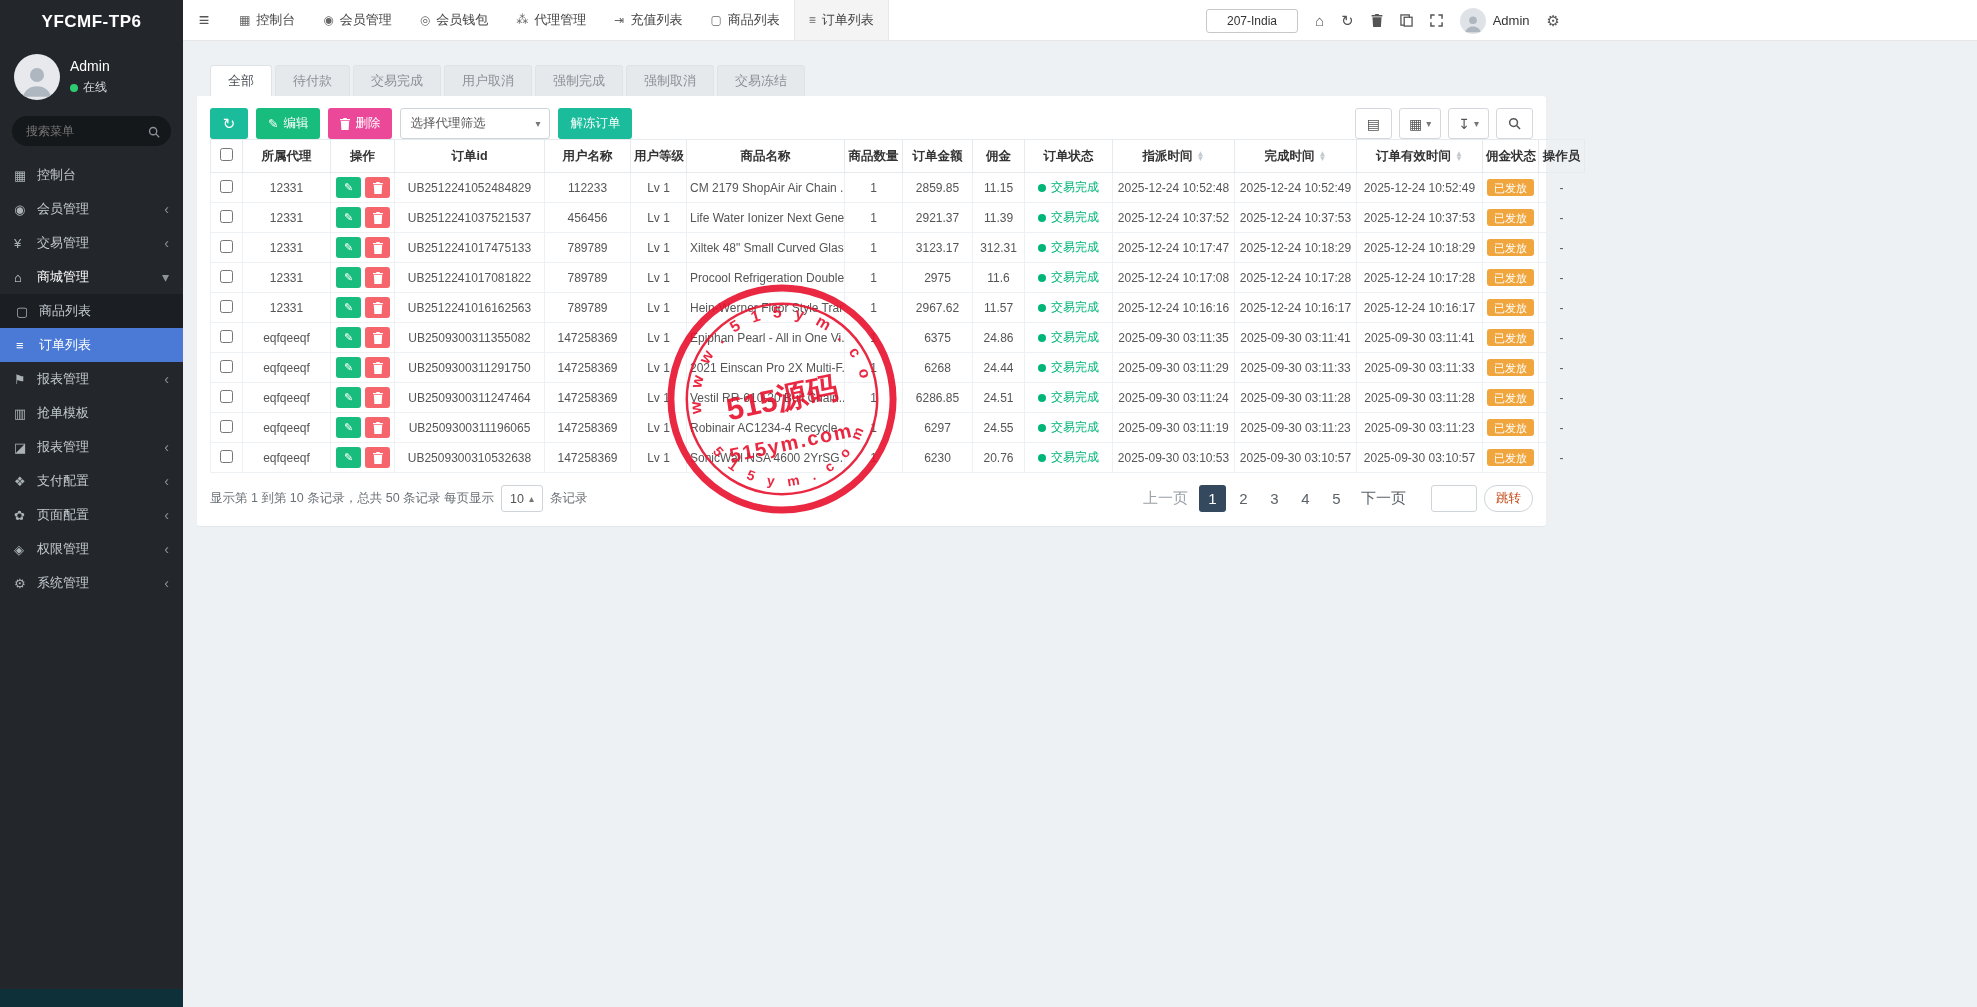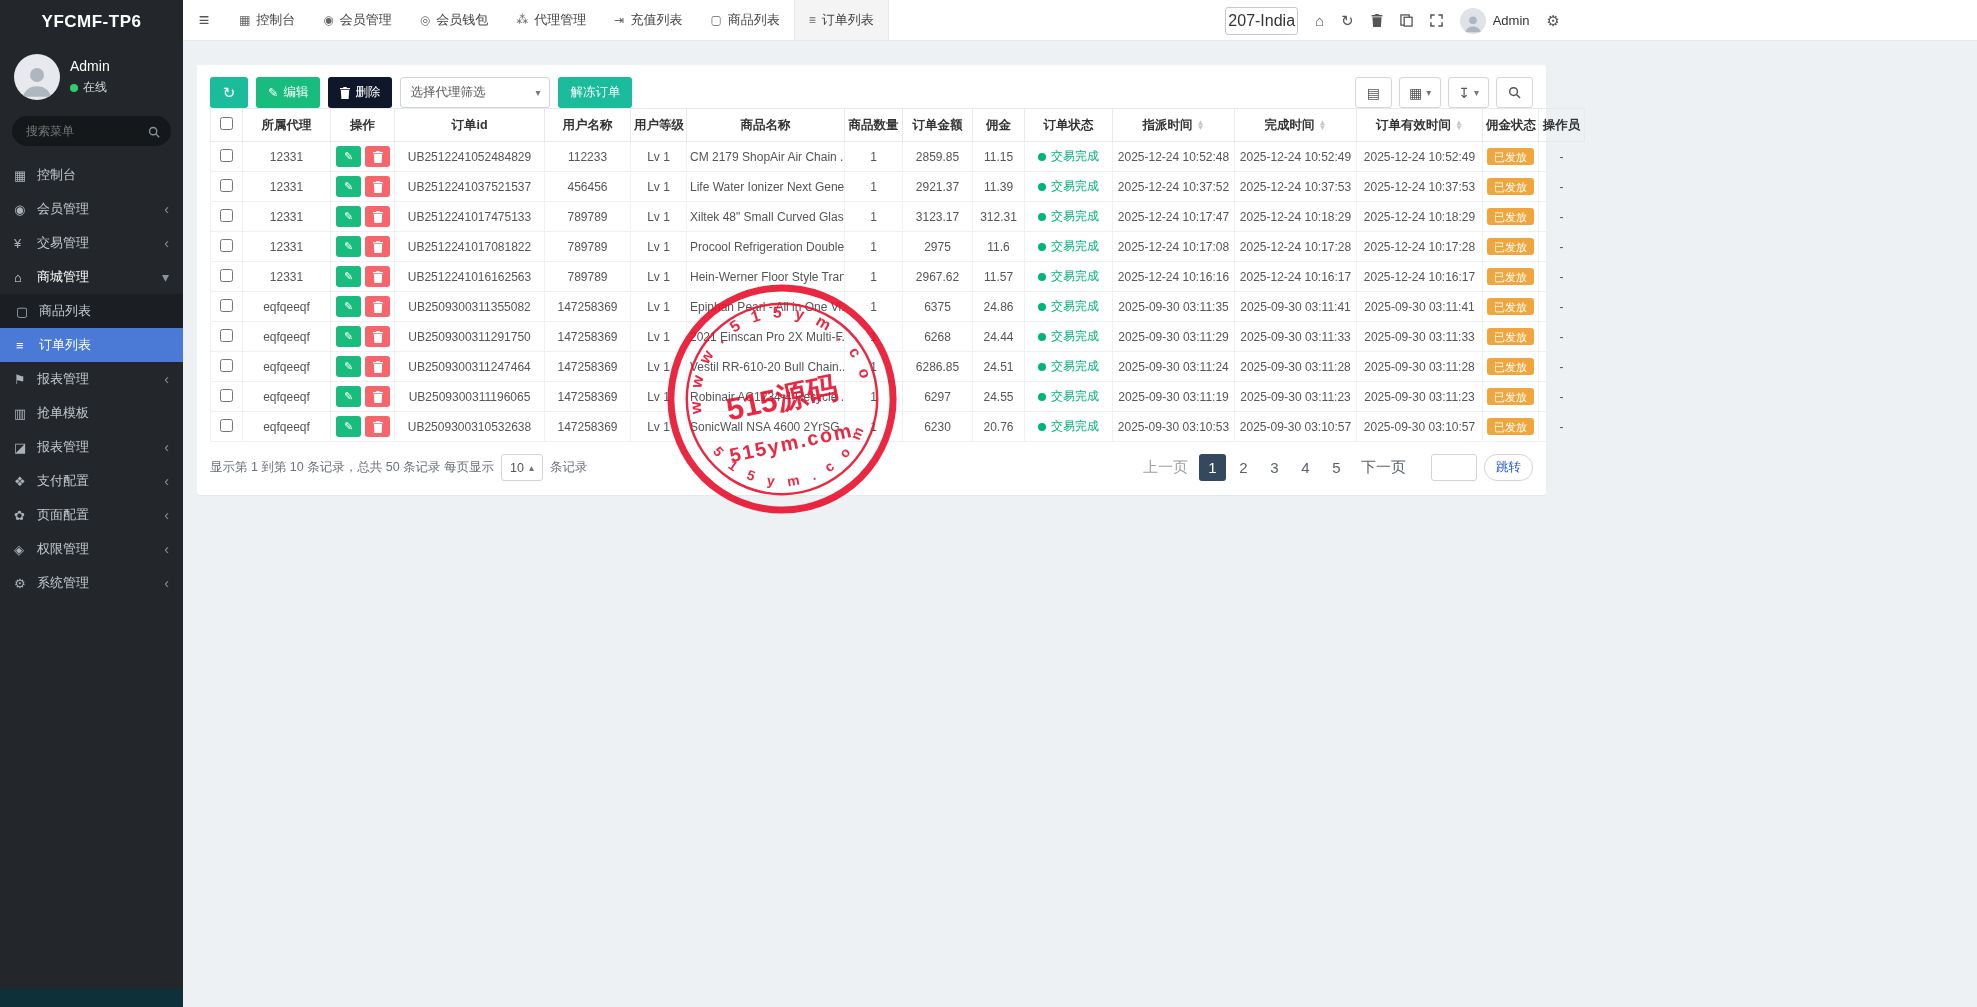--- a/index.html
+++ b/index.html
@@ -26,37 +26,37 @@
 .menu-item.sub-active .mi-icon{opacity:1}
 .sidebar-bottom{position:absolute;left:0;bottom:0;width:100%;height:18px;background:#0d3039}
 
 .topnav{position:absolute;left:183px;top:0;right:0;height:41px;background:#fff;border-bottom:1px solid #e6e6e6;display:flex;align-items:stretch;z-index:4}
 .burger{width:42px;display:flex;align-items:center;justify-content:center;font-size:18px;color:#555;cursor:pointer}
 .nav-items{display:flex;align-items:stretch}
 .nav-item{display:flex;align-items:center;gap:6px;padding:0 14px;font-size:13px;color:#444;cursor:pointer}
 .nav-item .ni-icon{font-size:12px;color:#666}
 .nav-item.active{background:#f4f4f4;border-left:1px solid #e8e8e8;border-right:1px solid #e8e8e8}
 .topnav-right{position:absolute;right:417px;top:0;height:41px;display:flex;align-items:center;gap:17px}
-.region-btn{border:1px solid #c8c8c8;border-radius:3px;padding:4px 2px;font-size:16px;color:#333;cursor:pointer;white-space:nowrap}
+.region-btn{border:1px solid #c8c8c8;border-radius:3px;padding:4px 20px;font-size:12px;color:#333;cursor:pointer;white-space:nowrap}
 .tn-icon{color:#555;font-size:15px;cursor:pointer;display:flex;align-items:center}
 .admin-chip{display:flex;align-items:center;gap:7px;cursor:pointer}
 .avatar-sm{width:26px;height:26px;border-radius:50%;background:#dfe3e7;display:flex;align-items:flex-end;justify-content:center;overflow:hidden}
 .admin-name{font-size:13px;color:#333}
 
 .content{position:absolute;left:183px;top:41px;width:1378px;padding:24px 0 0 14px}
 .tabs{display:flex;gap:3px;margin-left:13px}
 .tab{height:31px;display:flex;align-items:center;padding:0 17px;font-size:13px;color:#8a9097;background:#e6e9ec;border:1px solid #e0e3e6;border-bottom:none;border-radius:3px 3px 0 0;cursor:pointer}
 .tab.active{background:#fff;color:#495057}
 .card{background:#fff;width:1349px;border-radius:0 3px 3px 3px;padding:12px 13px 14px;box-shadow:0 1px 1px rgba(0,0,0,.04)}
 .toolbar{display:flex;align-items:center;gap:8px}
 .btn{height:31px;border:none;border-radius:3px;color:#fff;font-size:12.5px;display:inline-flex;align-items:center;gap:5px;padding:0 12px;cursor:pointer}
 .btn.square{width:38px;justify-content:center;padding:0;font-size:15px}
 .btn.teal{background:#1abc9c}
 .btn.green{background:#18bc7d}
-.btn.red{background:#0f172a}
+.btn.red{background:#ec4899}
 .agent-select{height:31px;width:150px;border:1px solid #cfd4d9;border-radius:3px;background:#fff;display:flex;align-items:center;justify-content:space-between;padding:2px 9px;font-size:12.5px;color:#555;cursor:pointer}
 .caret{font-size:10px;color:#777}
 .toolbar-right{margin-left:auto;display:flex;gap:7px}
 .tool-btn{height:31px;min-width:37px;border:1px solid #d4d8dc;background:#fff;border-radius:3px;display:flex;align-items:center;justify-content:center;gap:4px;color:#555;font-size:14px;cursor:pointer;padding:0 9px}
 
 .order-table{width:100%;border-collapse:collapse;table-layout:fixed;font-size:12px;color:#555}
 .order-table th{border:1px solid #e7eaec;font-size:12.5px;color:#333;font-weight:bold;height:33px;text-align:center;padding:0 3px;white-space:nowrap;overflow:hidden;cursor:pointer}
 .order-table td{border:1px solid #eef1f3;height:30px;text-align:center;white-space:nowrap;overflow:hidden;padding:0 3px}
 .order-table th:nth-child(1){width:32px}
 .order-table th:nth-child(2){width:88px}
@@ -84,21 +84,21 @@
 .badge-paid{background:#f0a63d;color:#fff;border-radius:3px;padding:2.5px 7px;font-size:11px}
 
 .table-footer{display:flex;align-items:center;margin-top:12px;font-size:12.5px;color:#6b7177}
 .page-size-btn{border:1px solid #cfd4d9;border-radius:3px;height:27px;padding:0 8px;display:inline-flex;align-items:center;gap:5px;margin:0 7px;background:#fff;cursor:pointer;color:#555}
 .pagination{margin-left:auto;display:flex;align-items:center;gap:4px;list-style:none}
 .pagination li{min-width:27px;height:27px;display:flex;align-items:center;justify-content:center;border-radius:3px;cursor:pointer;color:#5a6268;padding:0 7px;font-size:15px}
 .pagination li.prev{color:#9aa0a6}
 .pagination li.active{background:#34495e;color:#fff}
 .jump-box{display:flex;align-items:center;gap:7px;margin-left:18px}
 .jump-input{width:46px;height:27px;border:1px solid #cfd4d9;border-radius:3px;padding:0 6px;font-size:12px;outline:none}
-.jump-btn{height:27px;border:1px solid #cfd4d9;background:#fff;border-radius:13px;padding:0 11px;font-size:12.5px;color:#1d4ed8;cursor:pointer}
+.jump-btn{height:27px;border:1px solid #cfd4d9;background:#fff;border-radius:13px;padding:0 11px;font-size:12.5px;color:#c2410c;cursor:pointer}
 
 .stamp{position:absolute;left:663px;top:280px;transform:rotate(-12deg);opacity:.9;pointer-events:none;z-index:50}
 .st-arc{fill:#e8112d;font-size:16px;font-weight:bold;letter-spacing:4px}
 .st-arc2{fill:#e8112d;font-size:14px;font-weight:bold;letter-spacing:5px}
 .st-main{fill:#e8112d;font-size:31px;font-weight:bold}
 .st-sub{fill:#e8112d;font-size:20px;font-weight:bold;letter-spacing:2px}
 </style>
 </head>
 <body>
 
@@ -253,20 +253,29 @@
             <path d="M3.5 22c1.5-4.4 4.8-6.2 8.5-6.2s7 1.8 8.5 6.2z" fill="#aeb6bf"></path>
           </svg>
       </span>
       <span class="admin-name">Admin</span>
     </span>
     <span class="tn-icon">⚙</span>
   </div>
 </div>
 
 <div class="content">
+  <div class="tabs">
+      <div class="tab active">全部</div>
+      <div class="tab">待付款</div>
+      <div class="tab">交易完成</div>
+      <div class="tab">用户取消</div>
+      <div class="tab">强制完成</div>
+      <div class="tab">强制取消</div>
+      <div class="tab">交易冻结</div>
+    </div>
   <div class="card">
     <div class="toolbar">
       <button class="btn teal square">↻</button>
       <button class="btn green">
           <span>✎</span>
           <span>编辑</span>
         </button>
       <button class="btn red">
           <svg width="10" height="12" viewBox="0 0 10 12">
             <path fill="#fff" d="M3.5 0h3l.5 1H10v1.2H0V1h3zM.8 3h8.4l-.6 9H1.4z"></path>

